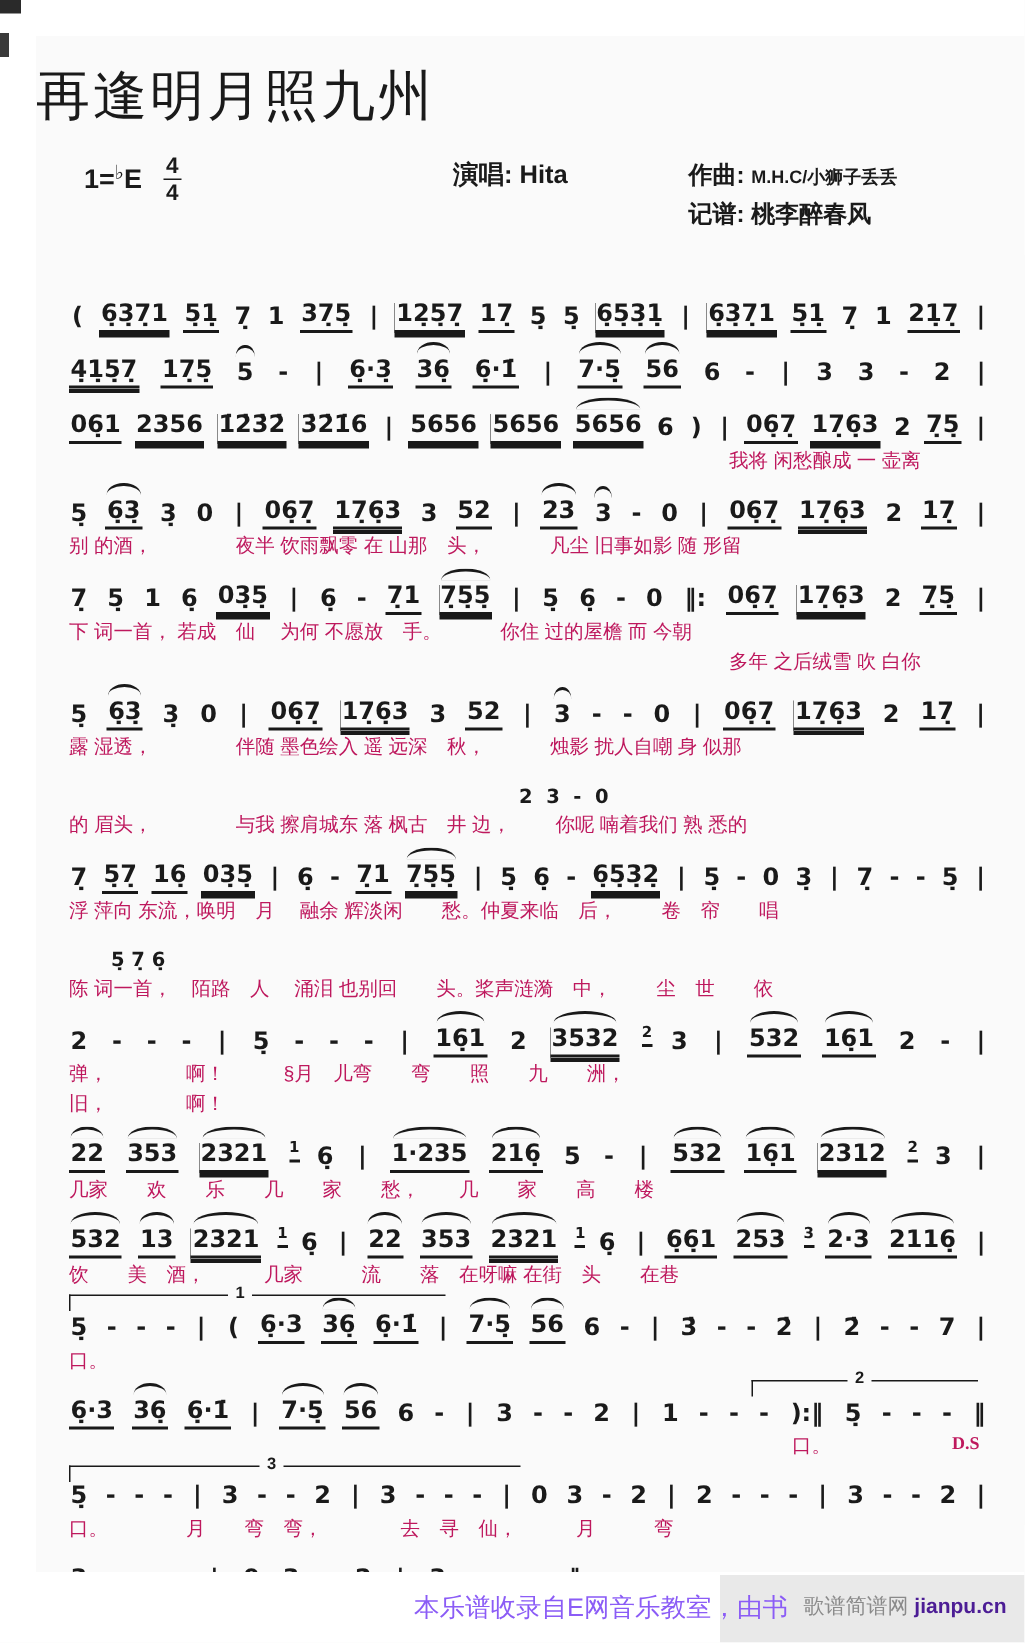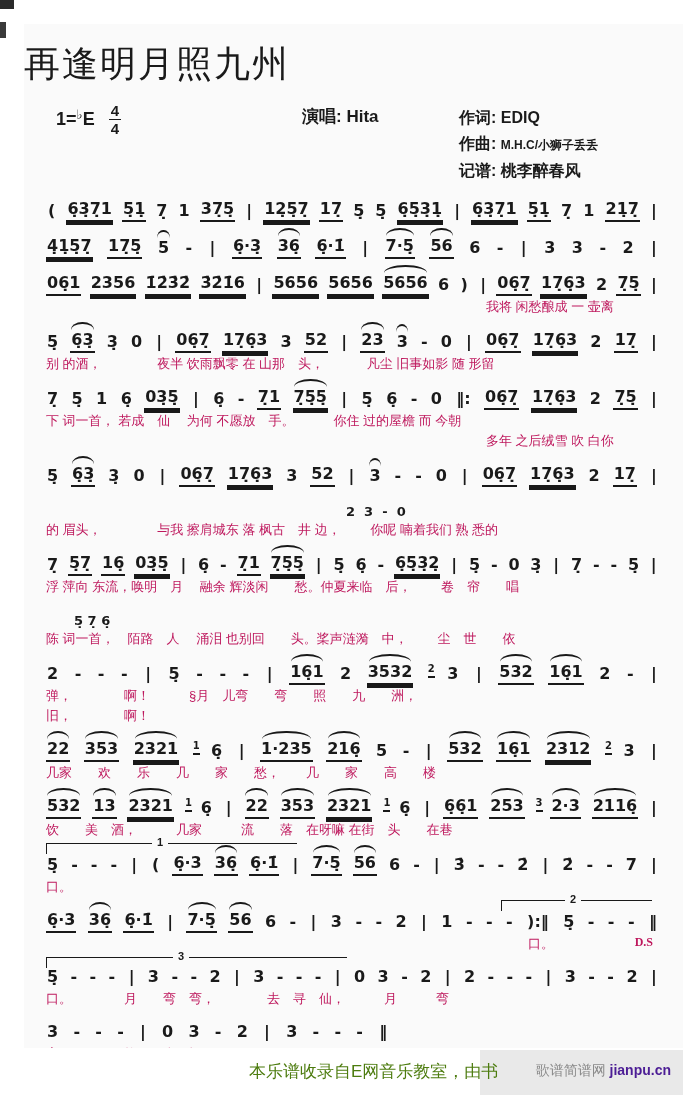--- a/index.html
+++ b/index.html
@@ -45,21 +45,21 @@
         font-size:11px;font-weight:bold;}
   .ds{position:absolute;right:6px;top:0;font-weight:bold;font-size:12px;
       font-family:"Liberation Serif",serif;}
 
   
   .qzone{padding:14px 0 0 26px;font-size:15px;
          font-family:"Liberation Serif","DejaVu Serif",serif;font-style:italic;font-weight:bold;}
   .qzone .url{font-family:"Liberation Sans",sans-serif;font-style:normal;font-weight:bold;}
   .bottombar{position:absolute;left:0;bottom:0;width:683px;height:47px;background:#ffffff;}
   .graypatch{position:absolute;right:0;bottom:0;width:203px;height:45px;background:#e9e9e9;}
-  .collect{position:absolute;left:249px;top:12px;font-size:17px;color:#4d7c0f;}
+  .collect{position:absolute;left:276px;top:12px;font-size:17px;color:#8b5cf6;}
   .wm{position:absolute;right:12px;top:14px;font-size:14px;color:#8a8a8a;}
   .wm .brand{color:#4c1d95;font-weight:bold;}
 </style>
 </head>
 <body>
 
 <div class="artifact1"></div>
 <div class="artifact2"></div>
 
 <div class="sheet">
@@ -70,21 +70,20 @@
       <span>1=</span>
         <span class="flat">♭</span>
         <span>E</span>
       <span class="meter">
         <span class="mt">4</span>
         <span class="mb">4</span>
       </span>
     </div>
     <div class="singer">演唱: Hita</div>
     <div class="credits">
-      <div>作词: EDIQ</div>
       <div><span>作曲: </span><span class="small">M.H.C/小狮子丢丢</span></div>
       <div>记谱: 桃李醉春风</div>
     </div>
   </div>
 
   <div class="score" id="score">
       <div class="system">
         <div class="notes">
           <span class="tk bar">(</span>
           <span class="tk u2">6̣3̣7̣1</span>
@@ -219,20 +218,21 @@
           <span class="tk">-</span>
           <span class="tk">-</span>
           <span class="tk">0</span>
           <span class="tk bar">|</span>
           <span class="tk u1">06̣7̣</span>
           <span class="tk u2">17̣6̣3</span>
           <span class="tk">2</span>
           <span class="tk u1">17̣</span>
           <span class="tk bar">|</span>
         </div>
+        <div class="lyr">露 湿透，　　　　 伴随 墨色绘入 遥 远深　秋，　　　 烛影 扰人自嘲 身 似那</div>
         <div class="altn" style="padding-left: 300px;">2  3  -  0</div>
         <div class="lyr">的 眉头，　　　　 与我 擦肩城东 落 枫古　井 边，　　 你呢 喃着我们 熟 悉的</div>
       </div>
       <div class="system">
         <div class="notes">
           <span class="tk">7̣</span>
           <span class="tk u1">5̣7̣</span>
           <span class="tk u1">16̣</span>
           <span class="tk u2">03̣5̣</span>
           <span class="tk bar">|</span>

